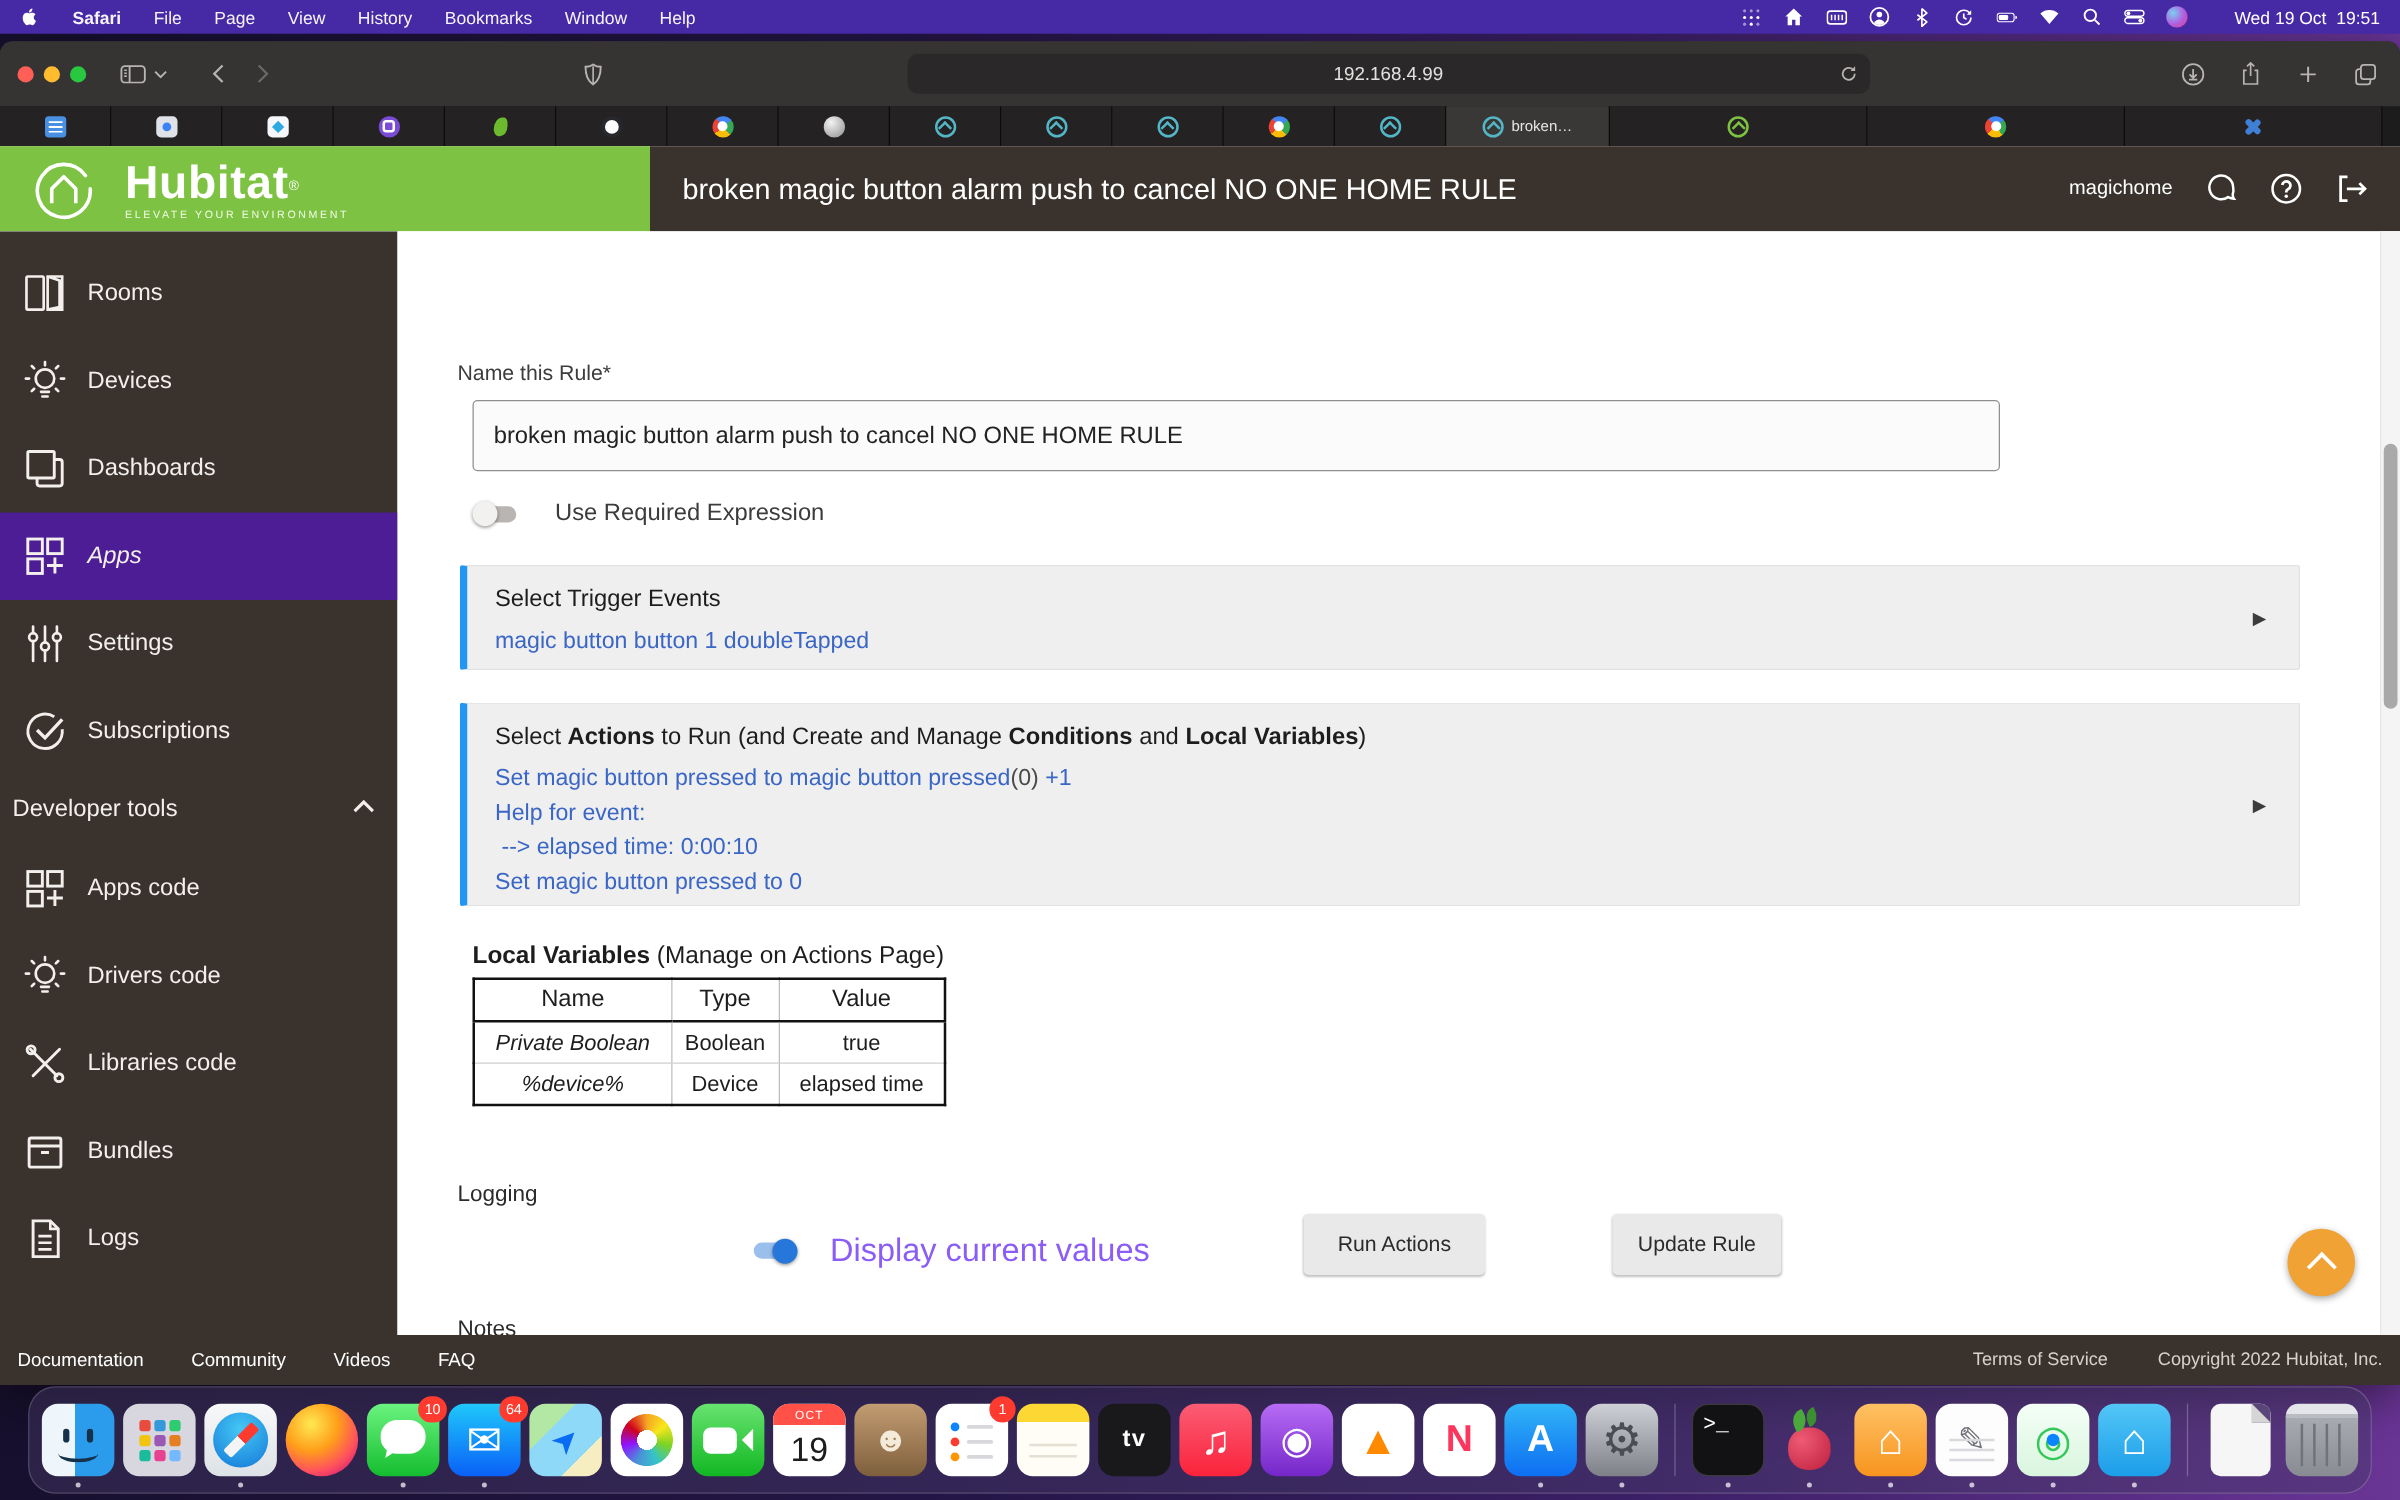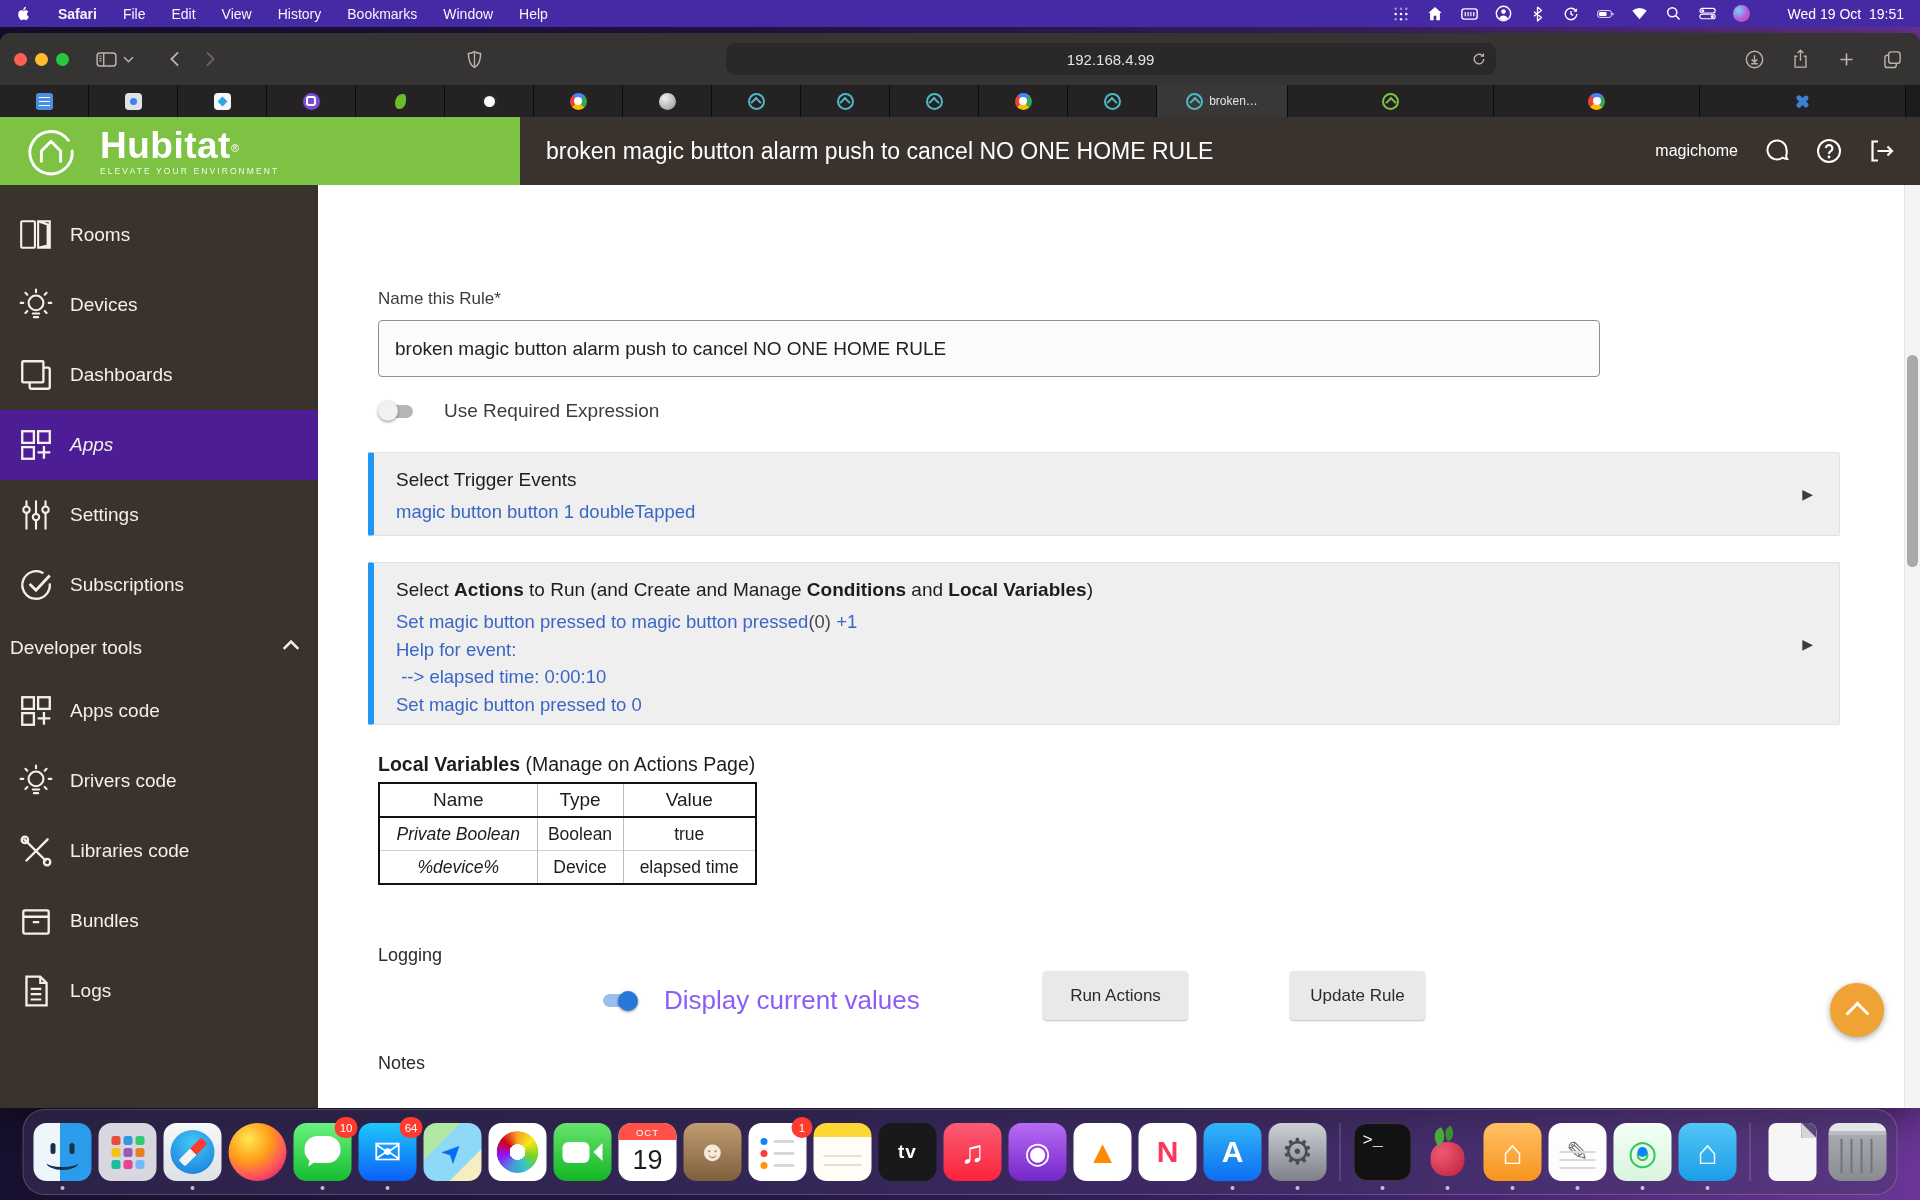--- a/index.html
+++ b/index.html
@@ -96,21 +96,21 @@
   
   #sidebar { width:318px; background:#3a332d; flex:none; padding-top:15px; }
   .side-item { height:70px; display:flex; align-items:center; gap:16px; padding-left:18px; color:#f3efec; }
   .side-item.selected { background:#4c1d95;font-style:italic; }
   .side-item .si-ic { width:36px; height:36px; flex:none; display:flex; color:#f3efec; }
   .side-item .si-label { font-size:19px; }
   .side-section { height:56px; display:flex; align-items:center; padding:0 18px 0 10px; color:#f3efec; font-size:19px; }
   .side-section .chev { margin-left:auto; width:18px; height:18px; display:flex; }
   
   #content { flex:1; position:relative; background:#fff; }
-  .label-sm { position:absolute; left:60px; font-size:17px; color:#3c3c3c; }
+  .label-sm { position:absolute; left:48px; font-size:17px; color:#3c3c3c; }
   #name-input {
     position:absolute; left:60px; top:135px; width:1222px; height:57px;
     border:1px solid #8f8f8f; border-radius:4px; background:#fbfbfb;
     font-size:19px; color:#222; padding:0 16px; font-family:"Liberation Sans",sans-serif;
   }
   .switch { position:relative; width:38px; height:20px; flex:none; }
   .switch .track { position:absolute; left:3px; right:3px; top:3.5px; height:13px; border-radius:7px; background:#b9b5b2; }
   .switch .thumb { position:absolute; top:0; left:0; width:20px; height:20px; border-radius:50%;
     background:#f3f1f0; box-shadow:0 1px 3px rgba(0,0,0,.45); }
   .switch.on .track { background:#9bbfec; }
@@ -424,21 +424,21 @@
 <div id="menubar">
   <div class="mb-left">
     <span class="mb-apple">
         <svg width="15" height="17" viewBox="0 0 16 16" style="color:#fff">
           <use href="#ic-apple"></use>
         </svg>
       </span>
     <span id="mb-menus" style="display:flex;gap:26px;">
         <span class="mb-menu first">Safari</span>
         <span class="mb-menu">File</span>
-        <span class="mb-menu">Edit</span>
+        <span class="mb-menu">Page</span>
         <span class="mb-menu">View</span>
         <span class="mb-menu">History</span>
         <span class="mb-menu">Bookmarks</span>
         <span class="mb-menu">Window</span>
         <span class="mb-menu">Help</span>
       </span>
   </div>
   <div class="mb-right">
     <span class="mb-ic">
         <svg width="16" height="16" style="color:#fff">
@@ -817,20 +817,32 @@
         <span class="label-sm" id="notes-label">Notes</span>
 
         <div id="scrolltop-btn"></div>
       </main>
 
       <div id="scrollbar">
         <div id="scroll-thumb"></div>
       </div>
     </div>
 
+    <div id="hub-footer">
+      <span id="foot-links" style="display:flex">
+          <span class="foot-link">Documentation</span>
+          <span class="foot-link">Community</span>
+          <span class="foot-link">Videos</span>
+          <span class="foot-link">FAQ</span>
+        </span>
+      <div class="foot-right">
+        <span class="foot-dim">Terms of Service</span>
+        <span class="foot-dim">Copyright 2022 Hubitat, Inc.</span>
+      </div>
+    </div>
   </div>
 </div>
 
 <div id="dock">
     <div class="dock-item di-finder running">
       <div class="dock-tile"></div>
     </div>
     <div class="dock-item di-launchpad">
       <div class="dock-tile"></div>
     </div>

